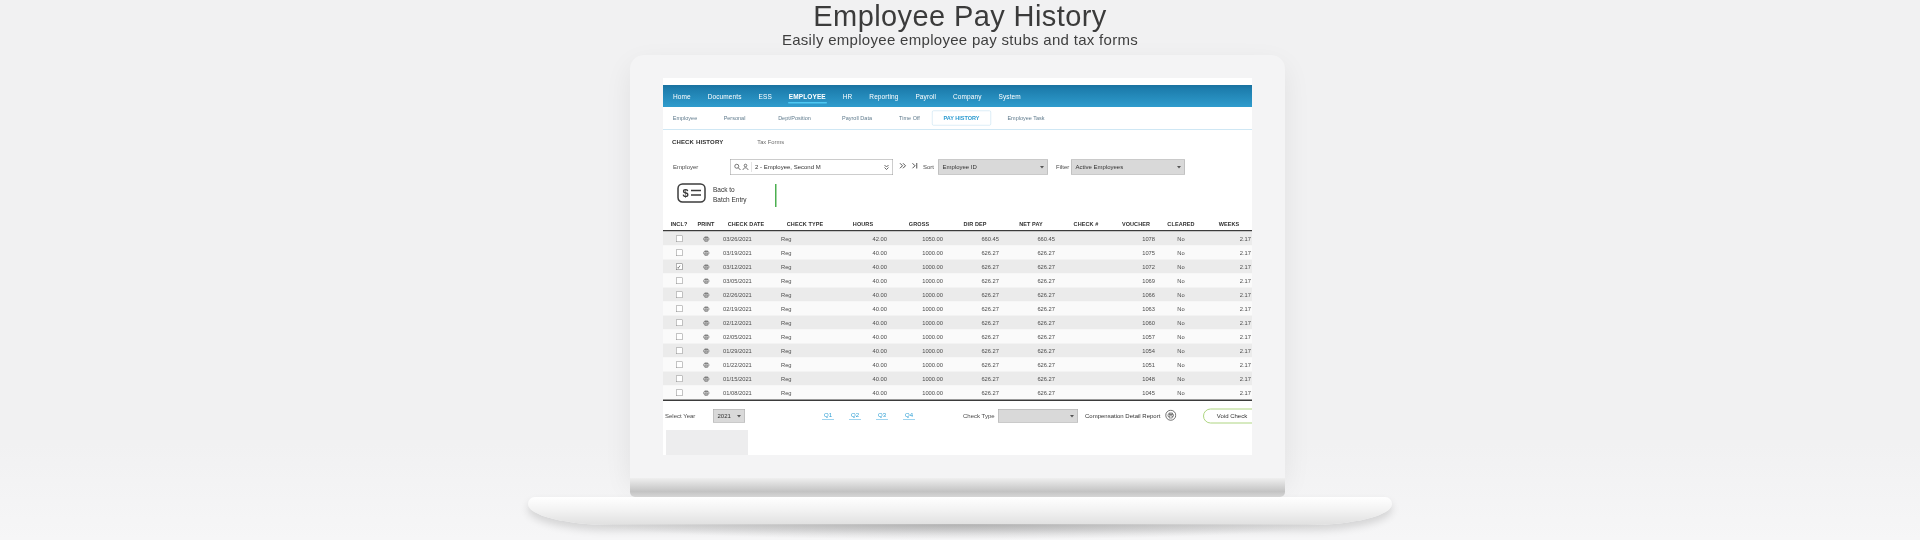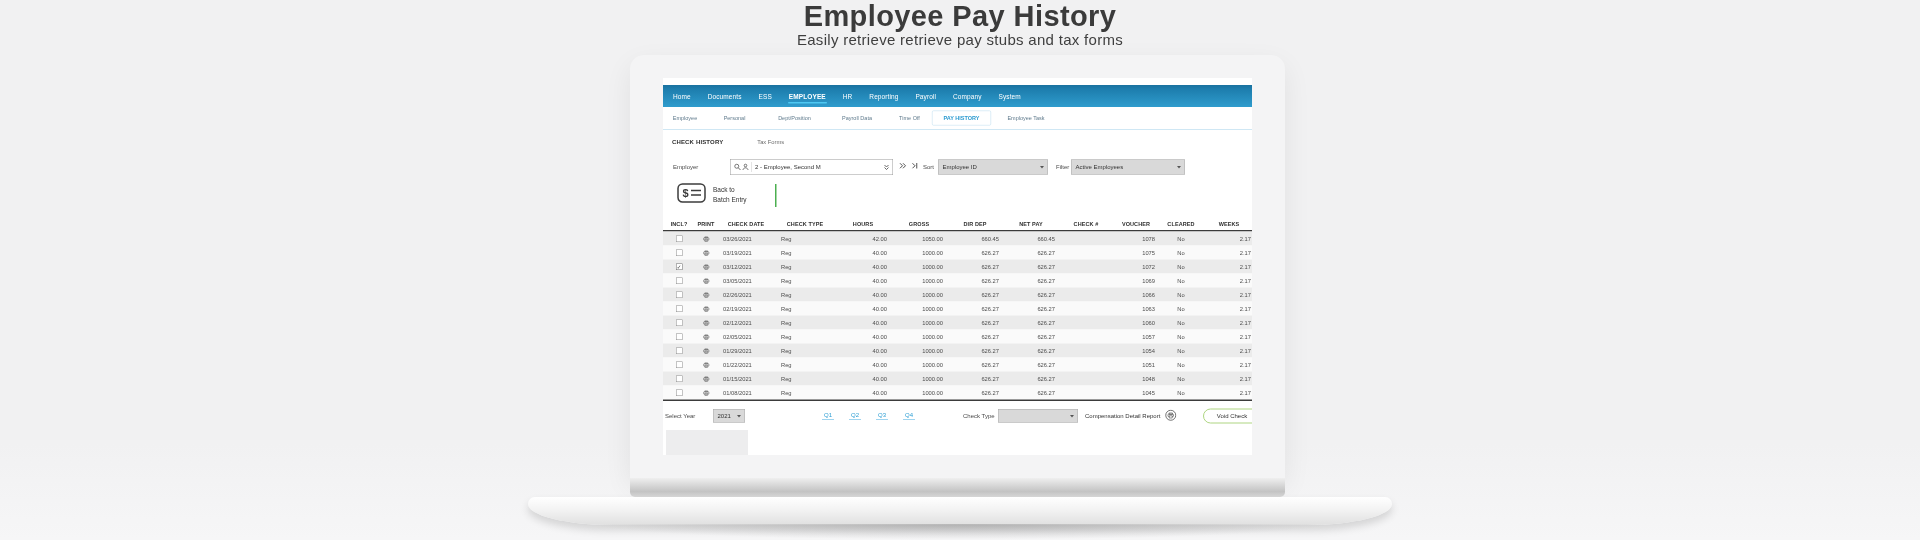--- a/index.html
+++ b/index.html
@@ -3,21 +3,21 @@
 <meta charset="utf-8">
 <style>
   html,body{margin:0;padding:0;}
   body{width:1920px;height:540px;overflow:hidden;
        font-family:"Liberation Sans",sans-serif;
        background:linear-gradient(180deg,#f1f1f2 0%,#f1f1f2 82%,#f6f6f7 100%);}
   .stage{position:relative;width:1920px;height:540px;}
 
   
   .page-title{position:absolute;top:0;left:0;width:1920px;text-align:center;
-    font-size:29px;font-weight:700;color:#3b3b3b;letter-spacing:.4px;margin:0;line-height:32px;}
+    font-size:29px;font-weight:400;color:#3b3b3b;letter-spacing:.4px;margin:0;line-height:32px;}
   .page-sub{position:absolute;top:31px;left:0;width:1920px;text-align:center;
     font-size:15px;color:#3f3f3f;letter-spacing:.3px;}
 
   
   .screen{position:absolute;left:630px;top:55px;width:655px;height:423px;
     background:#f4f4f5;border-radius:14px 14px 0 0;
     box-shadow:0 10px 28px rgba(0,0,0,.07);}
   .hinge{position:absolute;left:630px;top:478px;width:655px;height:19px;
     background:linear-gradient(180deg,#efefef 0%,#c3c3c3 72%,#d9d9d9 100%);
     border-radius:0 0 5px 5px;}
@@ -113,21 +113,21 @@
      justify-content:center;box-sizing:border-box;cursor:pointer;}
 
   .partial-box{position:absolute;left:6px;top:704px;width:164px;height:50px;background:#ededee;}
 </style>
 </head>
 <body>
 
 <div class="stage">
 
   <h1 class="page-title">Employee Pay History</h1>
-  <div class="page-sub">Easily retrieve retrieve pay stubs and tax forms</div>
+  <div class="page-sub">Easily employee employee pay stubs and tax forms</div>
 
   <div class="screen">
     <div class="panel">
       <div class="ui">
 
         <div class="nav">
             <span class="nav-item">Home</span>
             <span class="nav-item">Documents</span>
             <span class="nav-item">ESS</span>
             <span class="nav-item active">EMPLOYEE</span>

